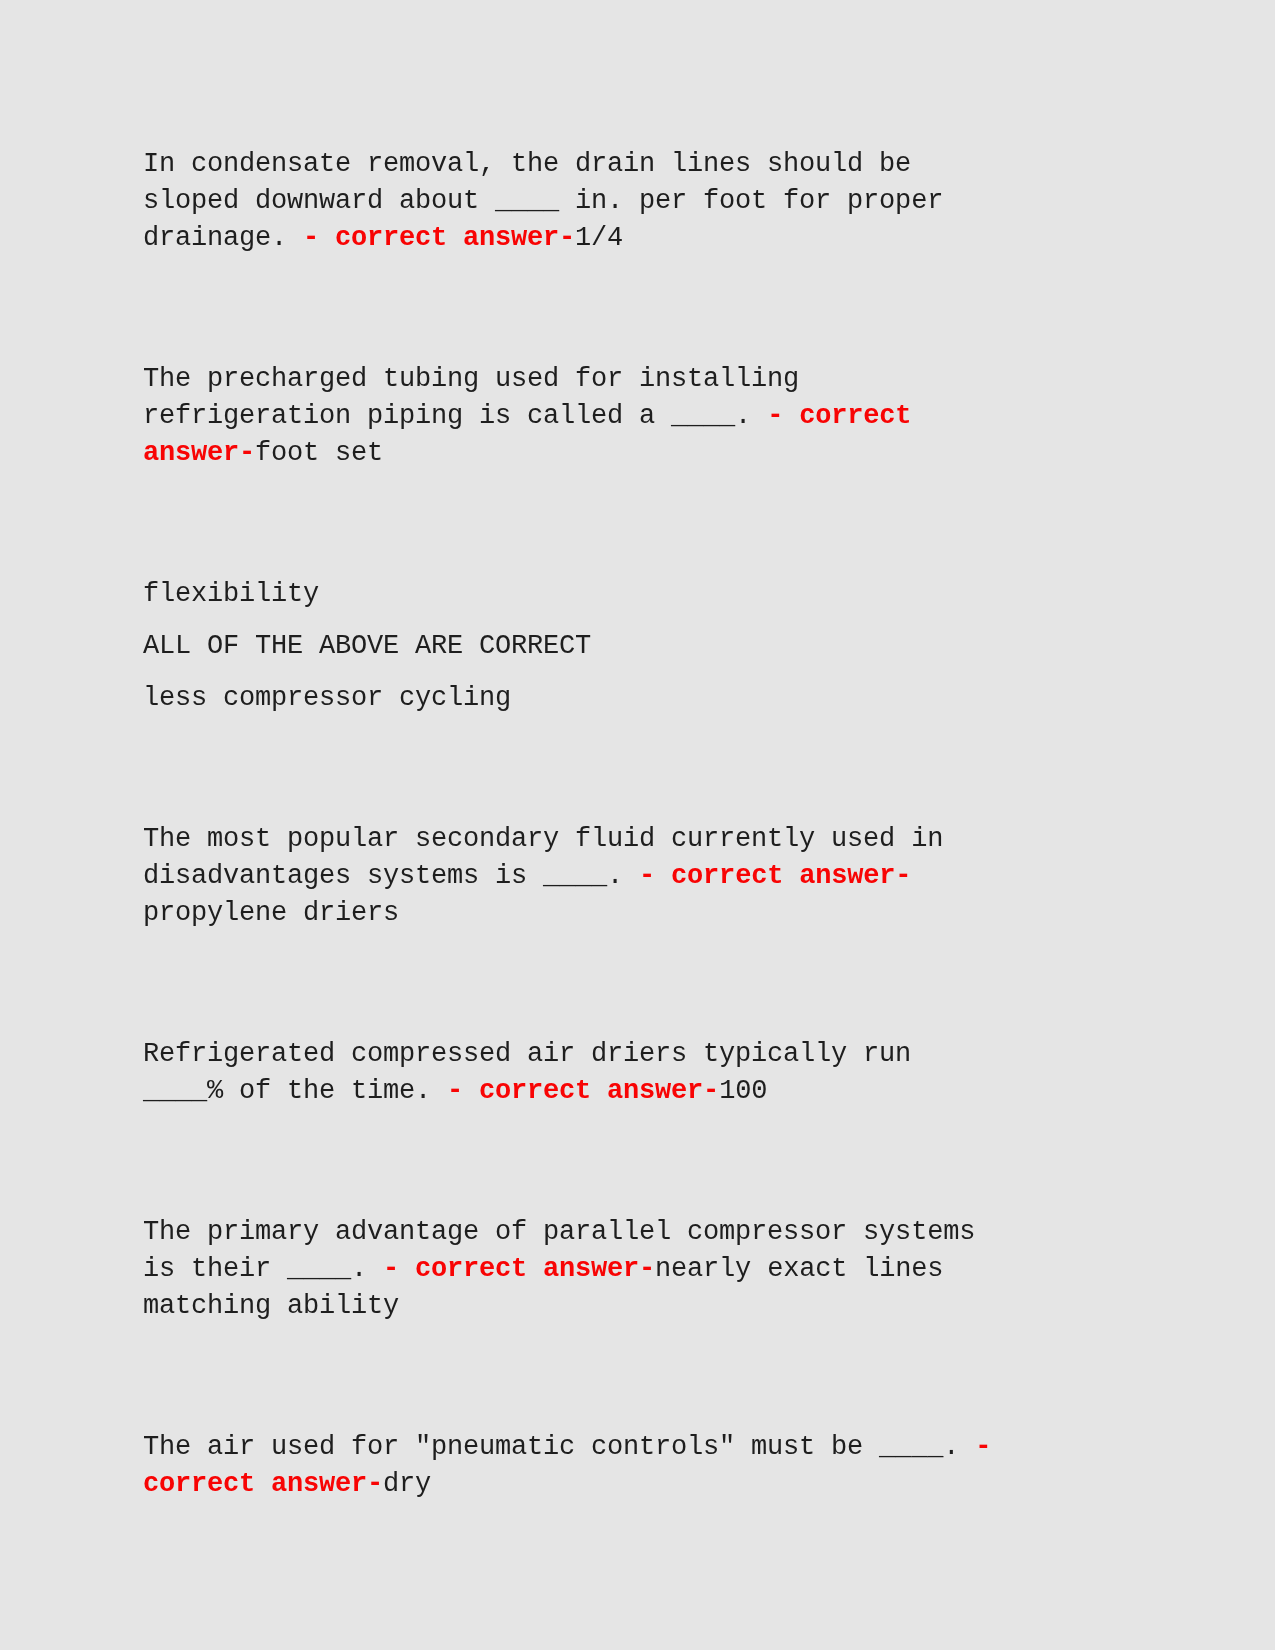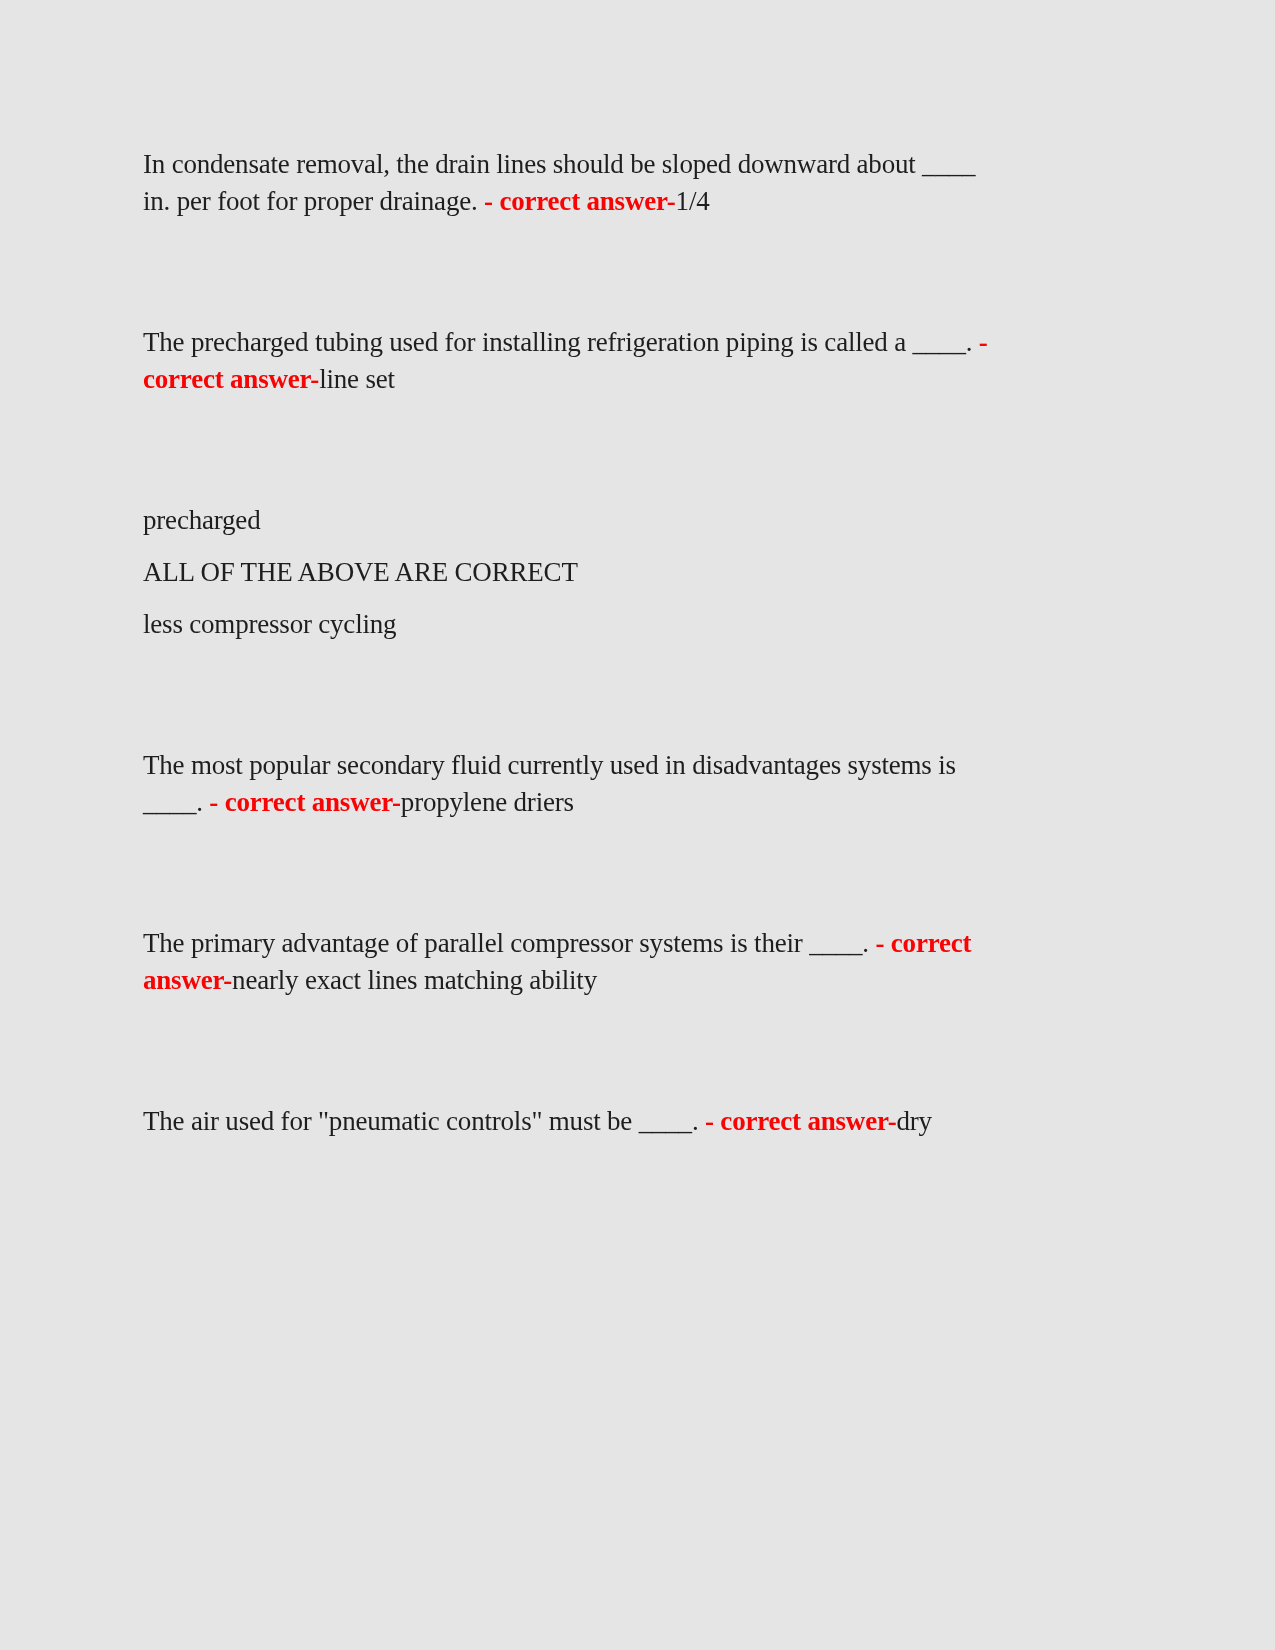--- a/index.html
+++ b/index.html
@@ -7,21 +7,21 @@
     padding: 0;
     background: #e5e5e5;
   }
   .page {
     position: relative;
     width: 1065px;
     height: 1650px;
     background: #e5e5e5;
     box-sizing: border-box;
     padding: 146px 71px 0 143px;
-    font-family: Liberation Serif, serif;
+    font-family: Liberation Mono, monospace;
     font-size: 27px;
     line-height: 37px;
     color: #1e1e1e;
     letter-spacing: -0.2px;
     overflow: hidden;
   }
   .q-block {
     margin: 0 0 104px 0;
   }
   .q-block p {
@@ -39,34 +39,37 @@
 </head>
 <body>
 
 <div class="page">
 
   <div class="q-block">
     <p><span>In condensate removal, the drain lines should be sloped downward about ____ in. per foot for proper drainage.</span> <span class="answer-label">- correct answer-</span><span>1/4</span></p>
   </div>
 
   <div class="q-block">
-    <p><span>The precharged tubing used for installing refrigeration piping is called a ____.</span> <span class="answer-label">- correct answer-</span><span>line set</span></p>
+    <p><span>The precharged tubing used for installing refrigeration piping is called a ____.</span> <span class="answer-label">- correct answer-</span><span>foot set</span></p>
   </div>
 
   <div class="q-block">
-    <p class="option-line">precharged</p>
+    <p class="option-line">flexibility</p>
     <p class="option-line">ALL OF THE ABOVE ARE CORRECT</p>
     <p class="option-line">less compressor cycling</p>
   </div>
 
   <div class="q-block">
     <p><span>The most popular secondary fluid currently used in disadvantages systems is ____.</span> <span class="answer-label">- correct answer-</span><span>propylene driers</span></p>
   </div>
 
 
+  <div class="q-block">
+    <p><span>Refrigerated compressed air driers typically run ____% of the time.</span> <span class="answer-label">- correct answer-</span><span>100</span></p>
+  </div>
 
   <div class="q-block">
     <p><span>The primary advantage of parallel compressor systems is their ____.</span> <span class="answer-label">- correct answer-</span><span>nearly exact lines matching ability</span></p>
   </div>
 
   <div class="q-block">
     <p><span>The air used for "pneumatic controls" must be ____.</span> <span class="answer-label">- correct answer-</span><span>dry</span></p>
   </div>
 
 </div>

